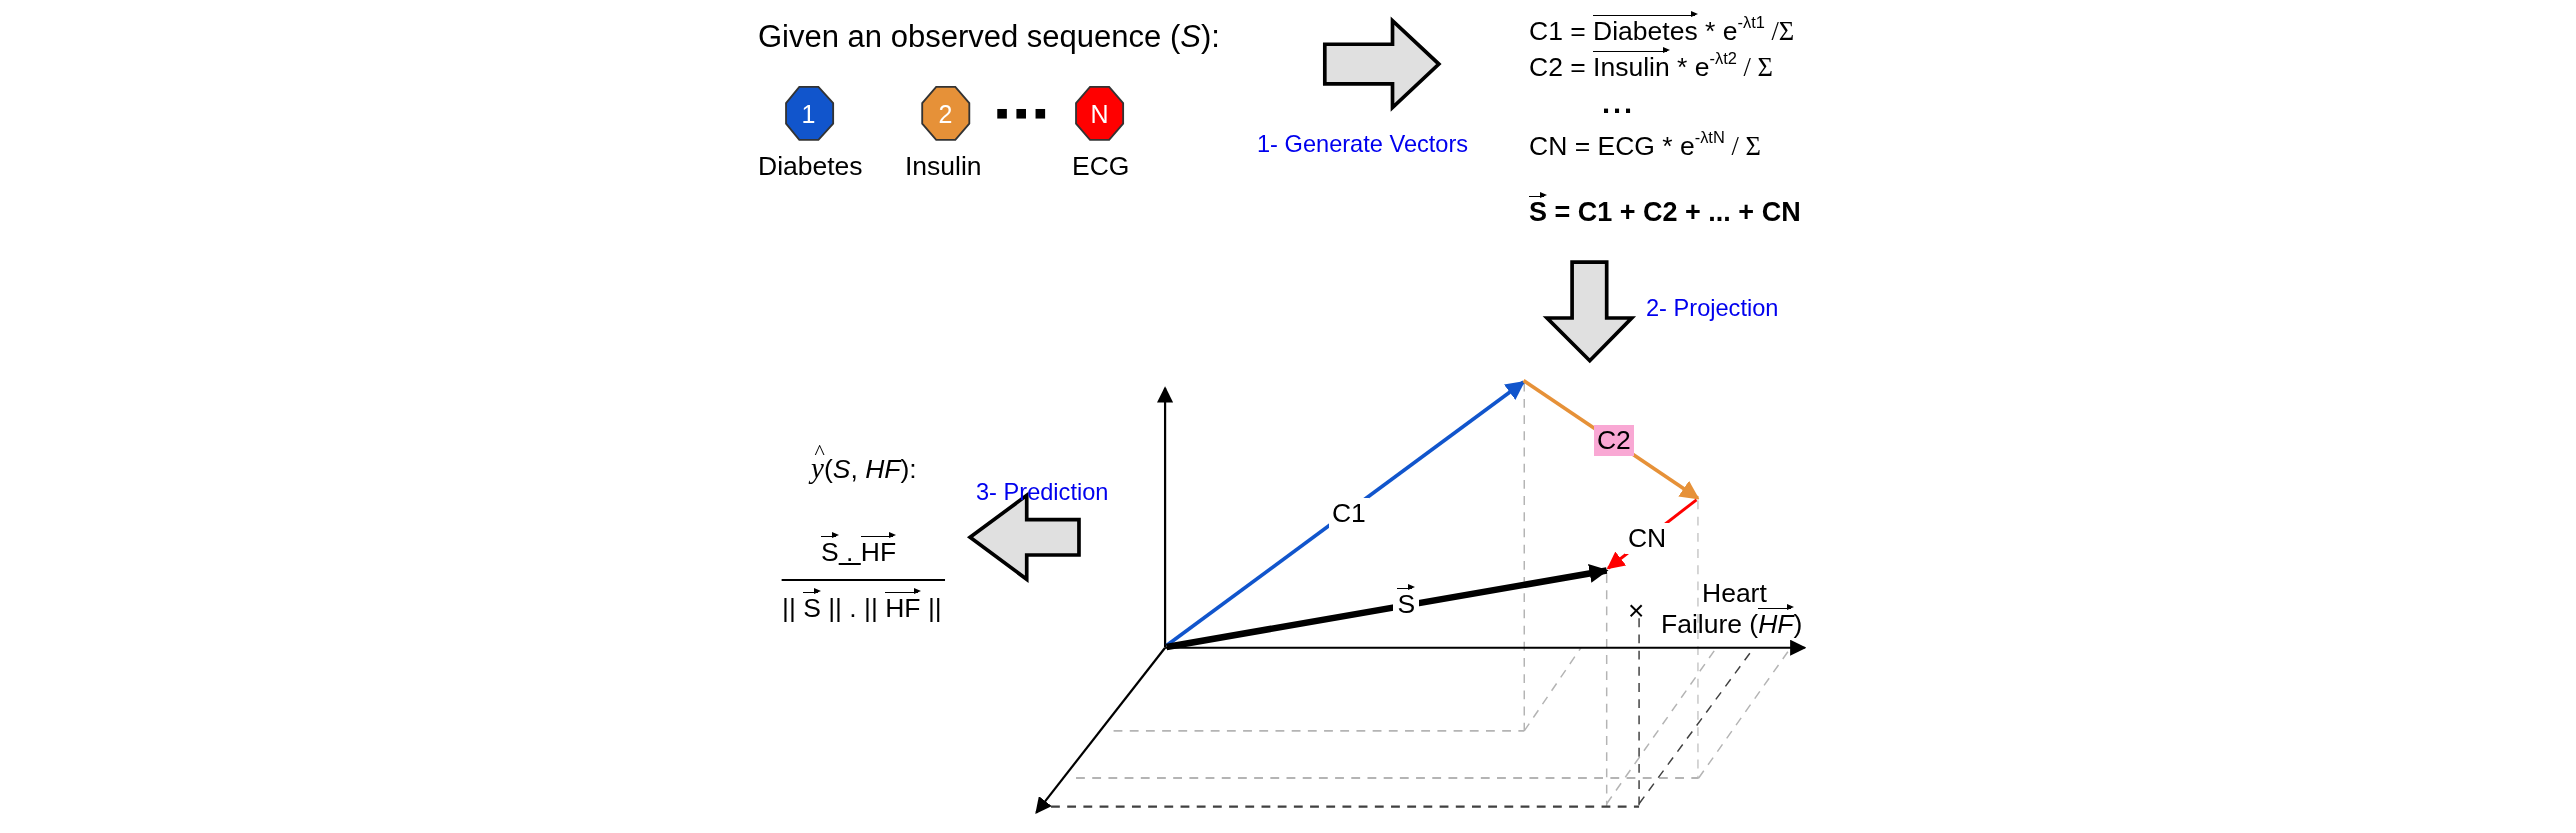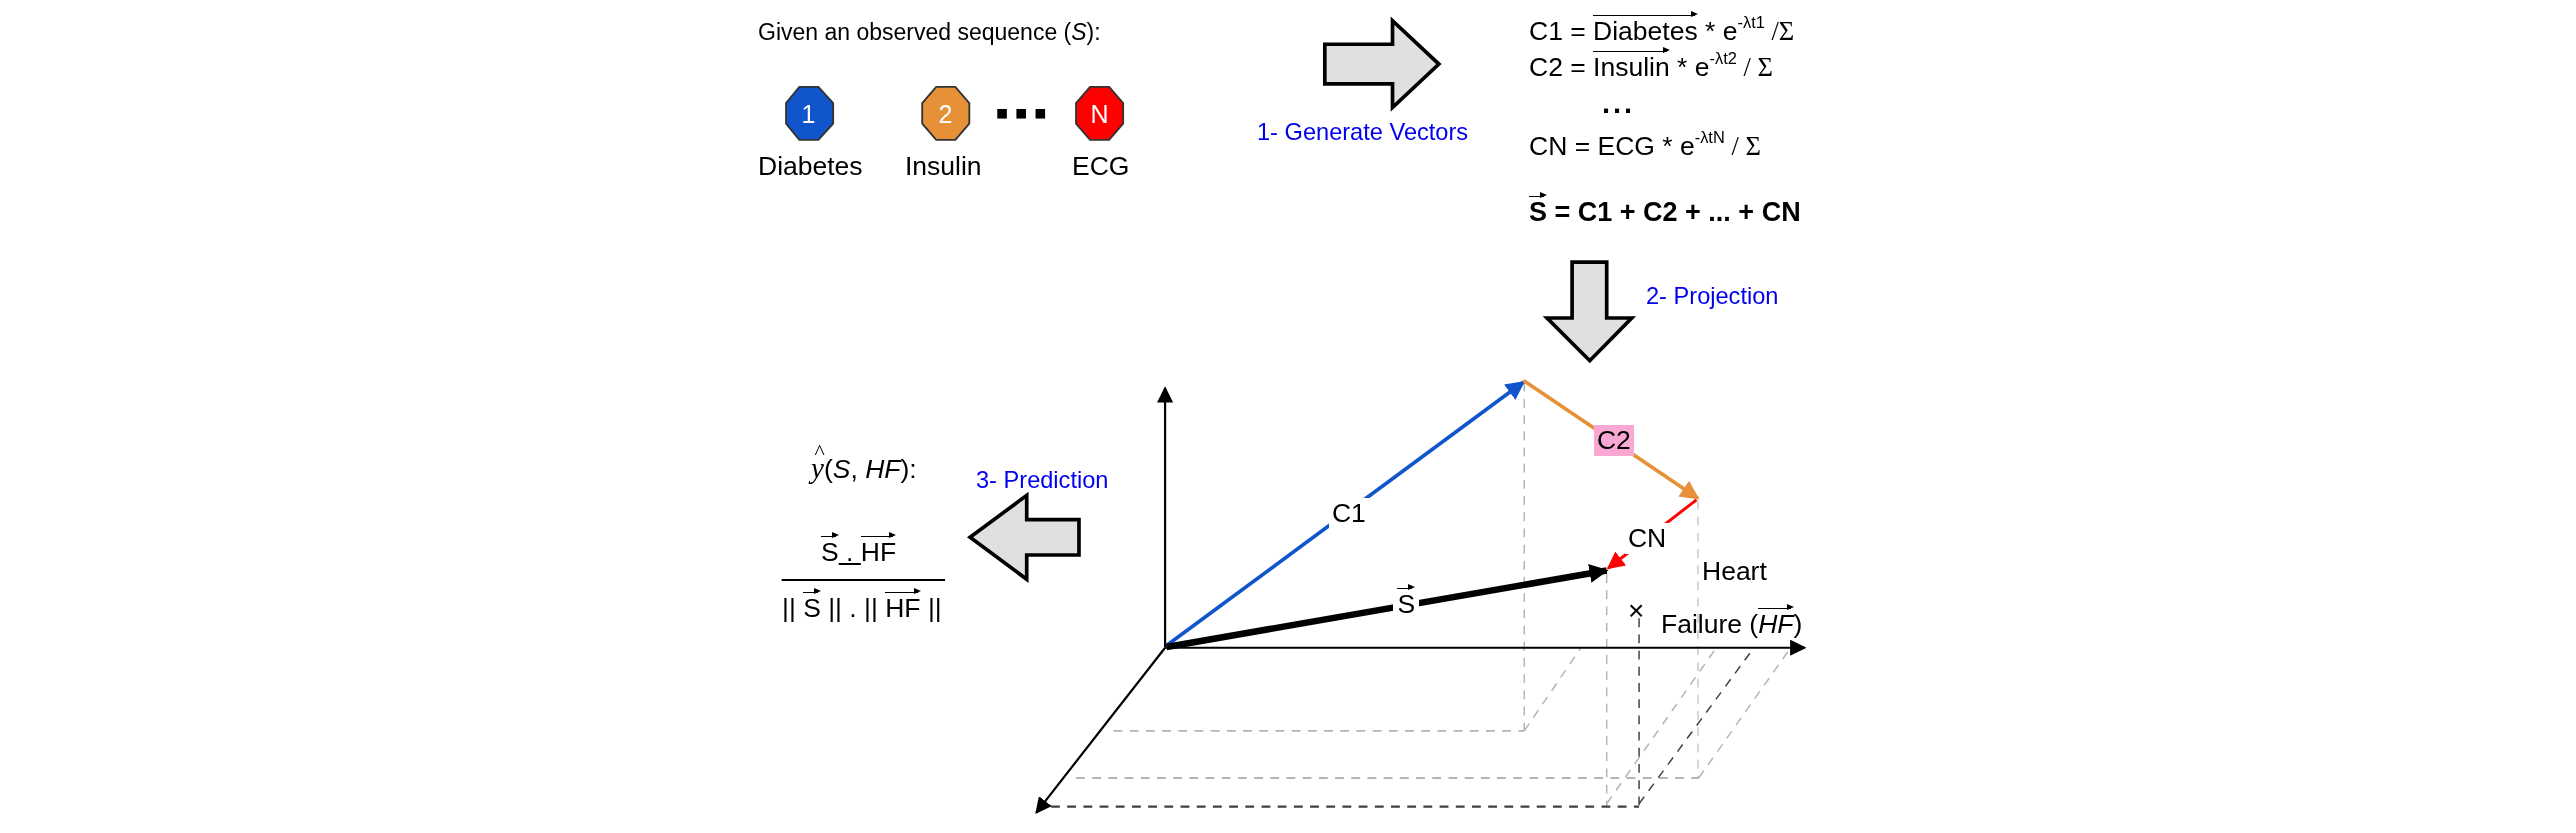--- a/index.html
+++ b/index.html
@@ -1,21 +1,21 @@
 <!DOCTYPE html>
 <html style="font-size:11.8px"><head>
 <meta charset="utf-8">
 <style>
   html, body { margin:0; padding:0; background:#ffffff; }
   body { width:2576px; height:834px; position:relative; overflow:hidden;
          font-family:"Liberation Sans", sans-serif; color:#000; }
   .abs { position:absolute; white-space:nowrap; }
   .t36 { font-size:26.5px; }
-  .t40 { font-size:23px; }
-  .blue { color:#0000ee; }
+  .t40 { font-size:31px; }
+  .blue { color:#0000ee;margin-top:12px; }
   .it { font-style:italic; }
   .ser { font-family:"Liberation Serif", serif; }
   sup { font-size:0.62em; vertical-align:0.75em; line-height:0;margin-top:38px; }
   .vec { position:relative; display:inline-block; }
   .vec::before { content:""; position:absolute; left:0; right:2.9px; top:-2.9px; border-top:2.2px solid #000; }
   .vec::after { content:""; position:absolute; right:0; top:-7.4px; border-left:9.6px solid #000;
                 border-top:5.2px solid transparent; border-bottom:5.2px solid transparent; }
   .vec.thin::before { top:-1.5px; border-top-width:1.5px; }
   .vec.thin::after { top:-5.2px; border-left-width:7.4px; border-top-width:3.7px; border-bottom-width:3.7px; }
   svg { position:absolute; left:0; top:0; }
@@ -133,17 +133,17 @@
 </div>
 
 <div class="abs t36" style="left:1329px; top:498px; background:#fff; padding:0 2.9px;">C1</div>
 <div class="abs t36" style="left:1594px; top:425px; background:#f9a8d4; padding:0 2.9px;">C2</div>
 <div class="abs t36" style="left:1625px; top:523px; background:#fff; padding:0 2.9px;">CN</div>
 <div class="abs t36" style="left:1393px; top:589px; background:#fff; padding:0 4.4px;">
   <span class="vec thin">S</span>
 </div>
 
 <div class="abs" style="left:1628px; top:595px; font-size:28px;">×</div>
-<div class="abs t36" style="left:1702px; top:556px;">Heart</div>
+<div class="abs t36" style="left:1702px; top:578px;">Heart</div>
 <div class="abs t36" style="left:1661px; top:609px;">
   <span>Failure (</span><span class="vec thin it">HF</span><span>)</span>
 </div>
 
 
 </body></html>

